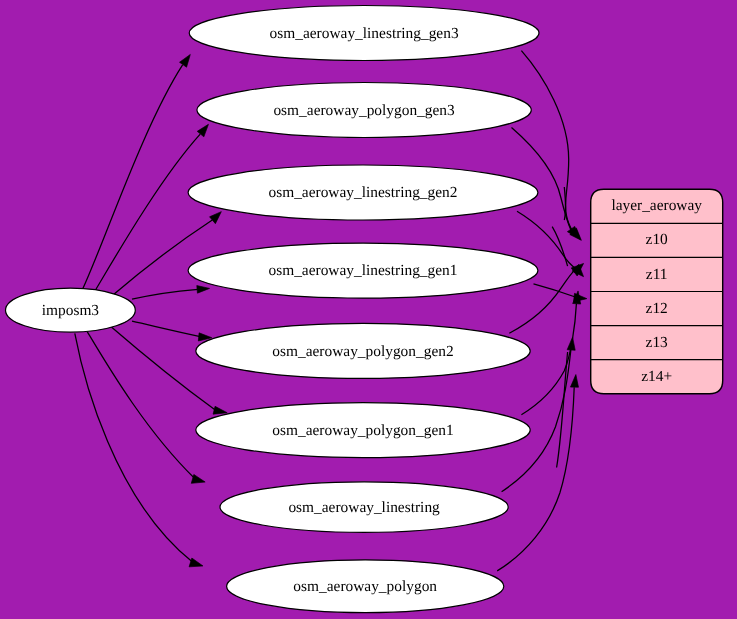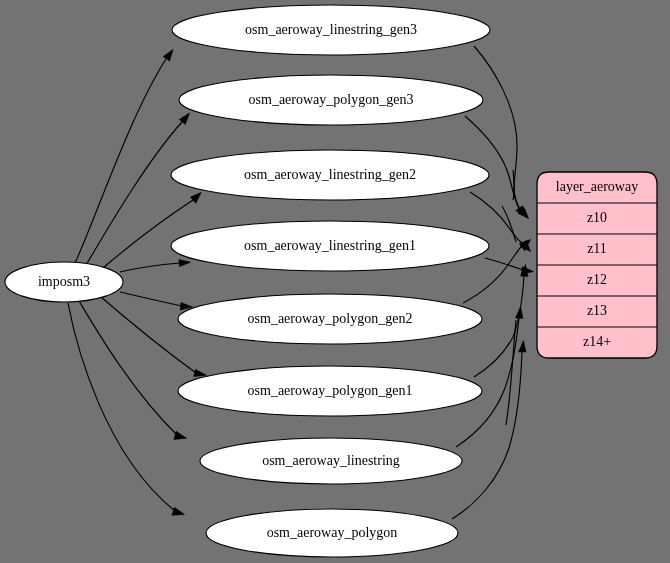--- a/index.html
+++ b/index.html
@@ -4,21 +4,21 @@
 <style>
   html, body {
     margin: 0;
     padding: 0;
     background: #ffffff;
   }
   #canvas {
     position: relative;
     width: 670px;
     height: 563px;
-    background: #737373;
+    background: #a21caf;
     overflow: hidden;
     font-family: "Liberation Serif", "DejaVu Serif", serif;
   }
   #graph-svg {
     position: absolute;
     top: 0;
     left: 0;
     width: 670px;
     height: 563px;
   }

